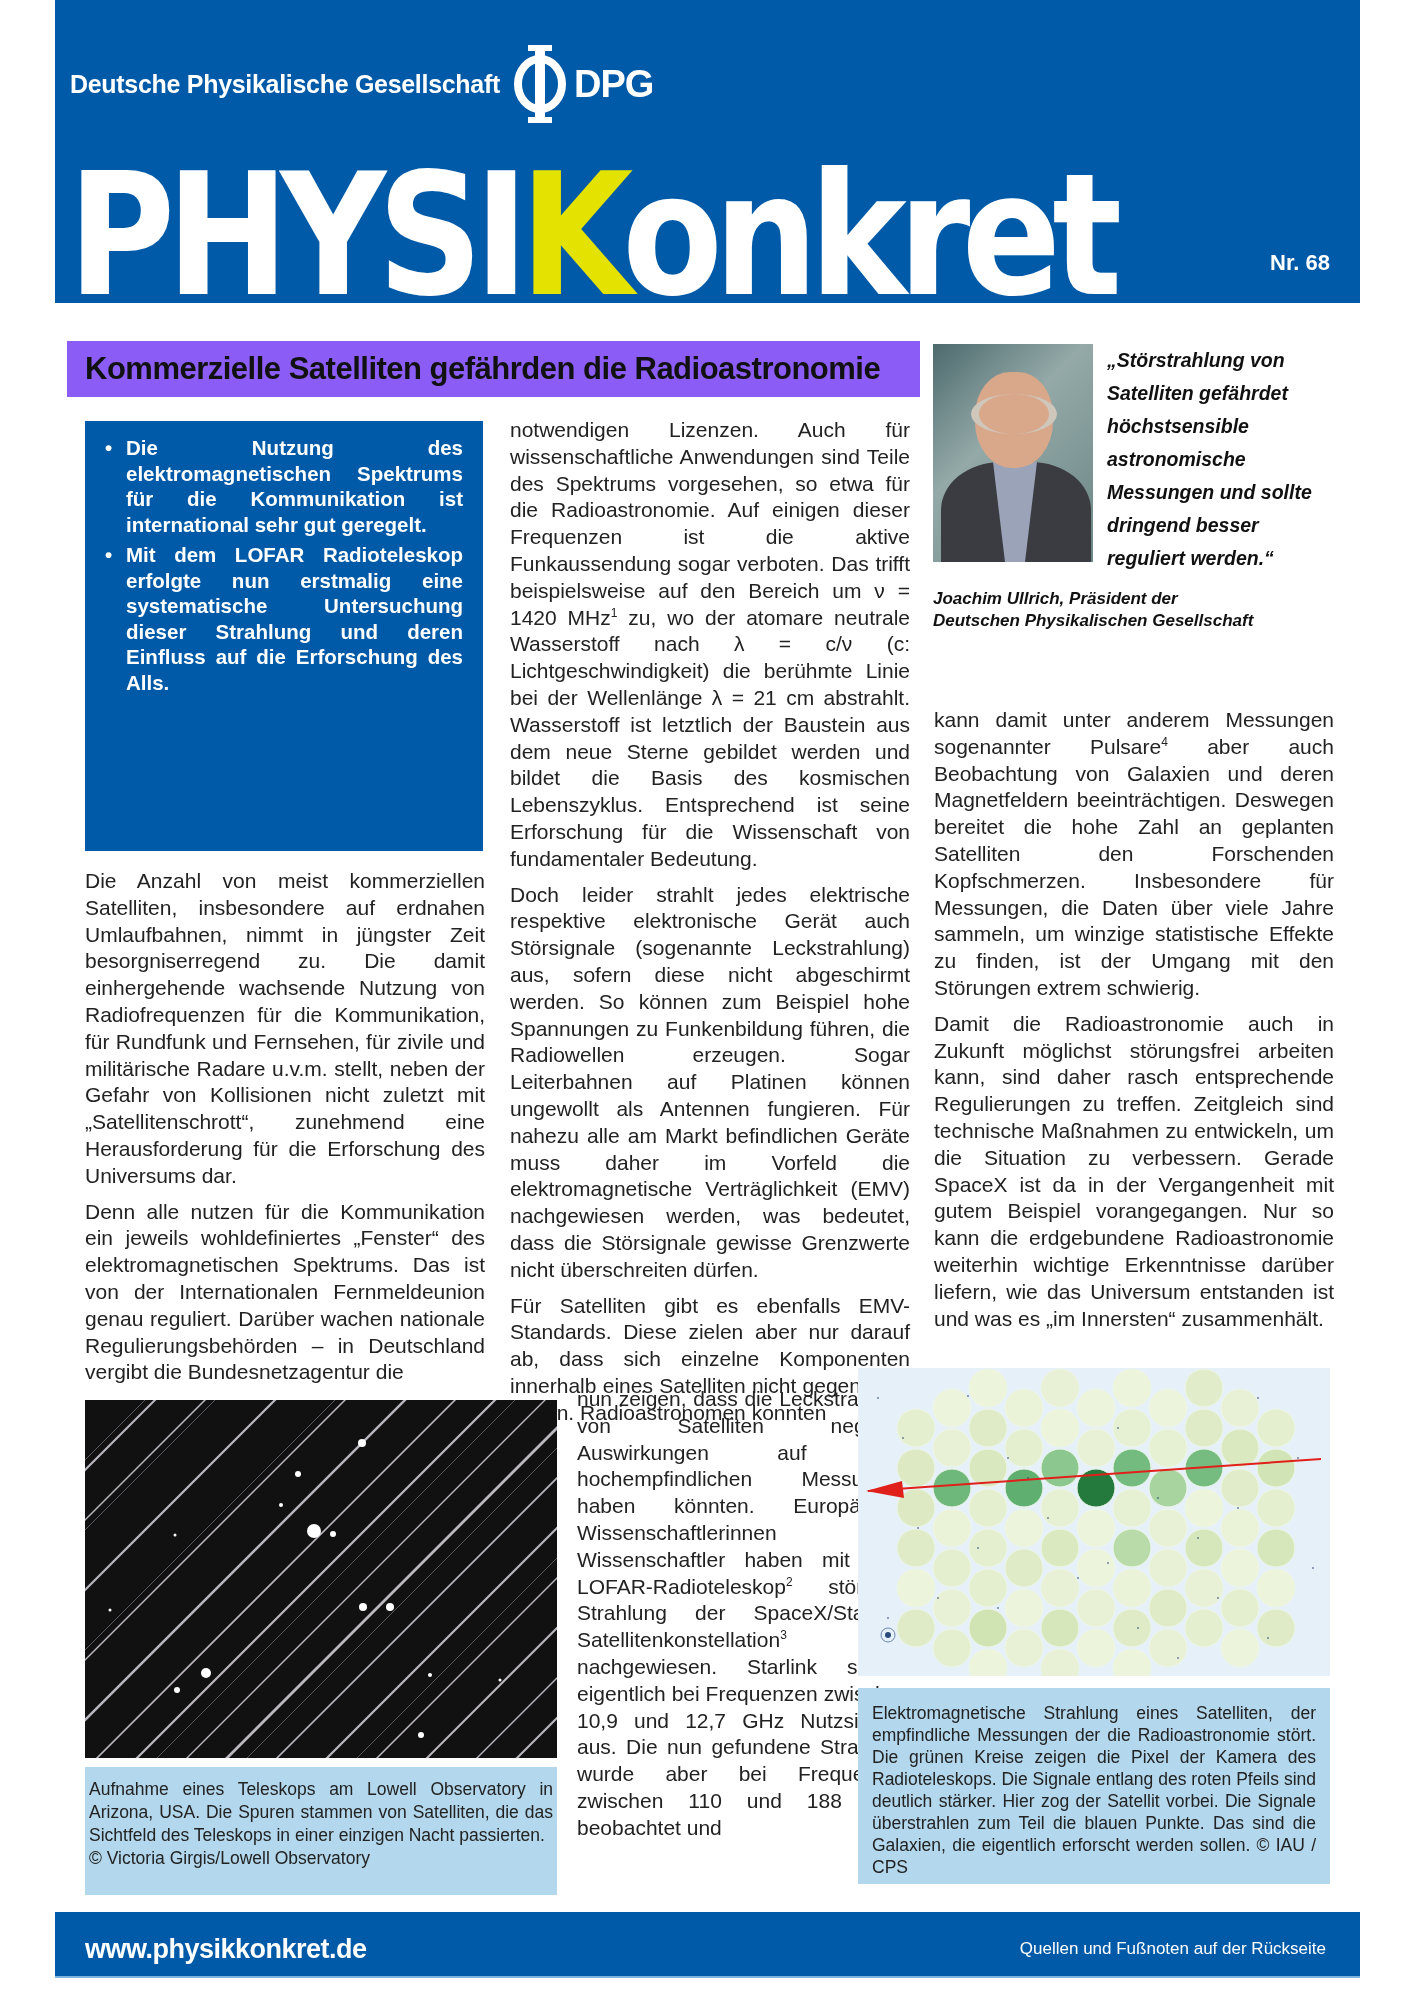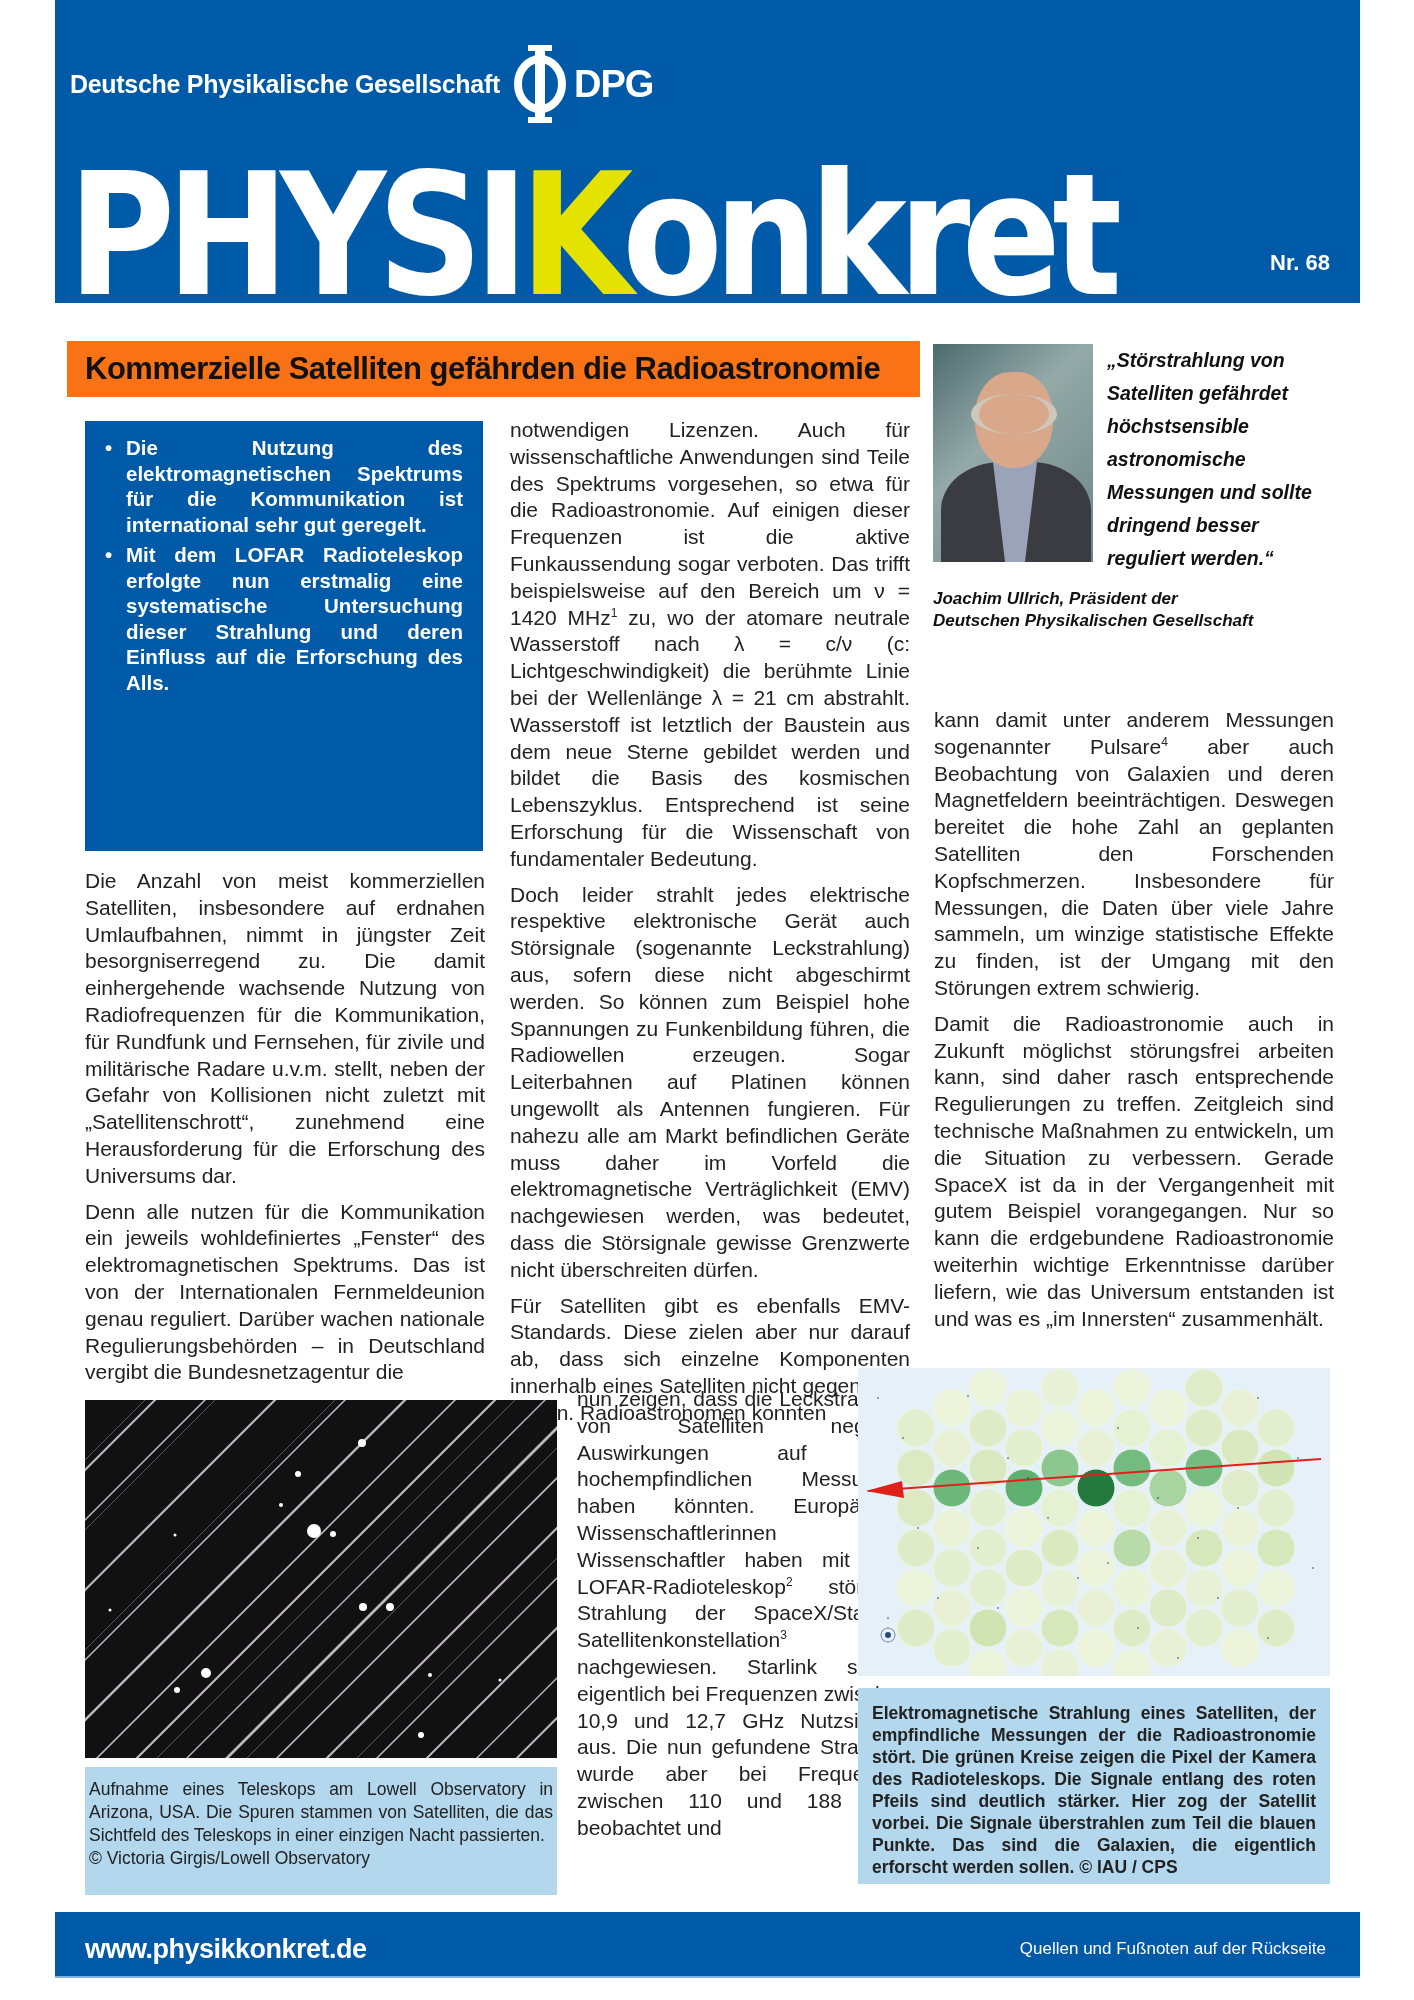--- a/index.html
+++ b/index.html
@@ -9,21 +9,21 @@
   .header { position: absolute; left: 55px; top: 0; width: 1305px; height: 303px; background: #005aa8; overflow: hidden; }
   .org-line { position: absolute; left: 15px; top: 45px; display: flex; align-items: center; color: #fff; }
   .org-name { font-family: "Liberation Sans", sans-serif; font-weight: bold; font-size: 25px; letter-spacing: -0.3px; }
   .phi-logo { margin-left: 14px; width: 52px; height: 78px; position: relative; }
   .org-abbr { font-family: "Liberation Sans", sans-serif; font-weight: bold; font-size: 38px; margin-left: 8px; letter-spacing: -1px; }
 
   .masthead { position: absolute; left: 13px; top: 150px; height: 160px; font-family: "DejaVu Sans", sans-serif; font-weight: bold; font-size: 170px; line-height: 1; letter-spacing: -10px; color: #fff; white-space: nowrap; transform: scaleX(0.86); transform-origin: left top; }
   .masthead .k { color: #e3e200; }
   .issue-nr { position: absolute; right: 30px; top: 250px; color: #fff; font-family: "Liberation Sans", sans-serif; font-weight: bold; font-size: 22px; }
 
-  .headline-bar { position: absolute; left: 67px; top: 341px; width: 853px; height: 56px; background: #f97316; display: flex; align-items: center; padding-left: 18px; }
+  .headline-bar { position: absolute; left: 67px; top: 341px; width: 853px; height: 56px; background: #8b5cf6; display: flex; align-items: center; padding-left: 18px; }
   .headline { font-family: "Liberation Sans", sans-serif; font-weight: bold; font-size: 31px; color: #111; letter-spacing: -0.5px; }
 
   .summary-box { position: absolute; left: 85px; top: 421px; width: 398px; height: 430px; background: #005aa8; padding: 14px 20px 0 20px; color: #fff; }
   .summary-box ul { list-style: none; }
   .summary-box li { position: relative; padding-left: 21px; font-family: "Liberation Sans", sans-serif; font-weight: bold; font-size: 20.5px; line-height: 25.5px; text-align: justify; margin-bottom: 5px; }
   .summary-box li::before { content: "•"; position: absolute; left: 0; top: 0; }
 
   .col { position: absolute; font-family: "Liberation Sans", sans-serif; font-size: 21px; line-height: 26.8px; text-align: justify; color: #222; }
   .col p { margin-bottom: 9px; }
   .col-1 { left: 85px; top: 868px; width: 400px; }
@@ -40,21 +40,21 @@
 
   .quote { position: absolute; left: 1107px; top: 344px; width: 230px; font-family: "Liberation Sans", sans-serif; font-weight: bold; font-style: italic; font-size: 19.5px; line-height: 33px; color: #111; }
   .quote-attr { position: absolute; left: 933px; top: 588px; width: 400px; font-family: "Liberation Sans", sans-serif; font-weight: bold; font-style: italic; font-size: 17px; line-height: 22px; color: #111; }
 
   .photo-sat { position: absolute; left: 85px; top: 1400px; width: 472px; height: 358px; background: #0f0f10; overflow: hidden; }
   .photo-sat svg { width: 100%; height: 100%; display: block; }
   .cap-1 { position: absolute; left: 85px; top: 1767px; width: 472px; height: 128px; background: #b3d7ec; padding: 11px 4px; font-family: "Liberation Sans", sans-serif; font-size: 17.5px; line-height: 23px; color: #222; text-align: justify; }
 
   .photo-pix { position: absolute; left: 858px; top: 1368px; width: 472px; height: 308px; background: #e7f1fa; overflow: hidden; }
   .photo-pix svg { width: 100%; height: 100%; display: block; }
-  .cap-2 { position: absolute; left: 858px; top: 1688px; width: 472px; height: 196px; background: #b3d7ec; padding: 14px 14px; font-family: "Liberation Sans", sans-serif; font-size: 17.5px; line-height: 22px; color: #222; text-align: justify; font-weight: bold; }
+  .cap-2 { position: absolute; left: 858px; top: 1688px; width: 472px; height: 196px; background: #b3d7ec; padding: 14px 14px; font-family: "Liberation Sans", sans-serif; font-size: 17.5px; line-height: 22px; color: #222; text-align: justify; }
 
   .footer { position: absolute; left: 55px; top: 1912px; width: 1305px; height: 66px; background: #005aa8; border-bottom: 2px solid #7fb2dd; display: flex; align-items: center; justify-content: space-between; padding: 10px 34px 0 30px; color: #fff; }
   .footer-url { font-family: "Liberation Sans", sans-serif; font-weight: bold; font-size: 27px; letter-spacing: -0.5px; }
   .footer-note { font-family: "Liberation Sans", sans-serif; font-size: 17px; }
 </style>
 </head>
 <body>
 
 <div class="header">
   <div class="org-line">

